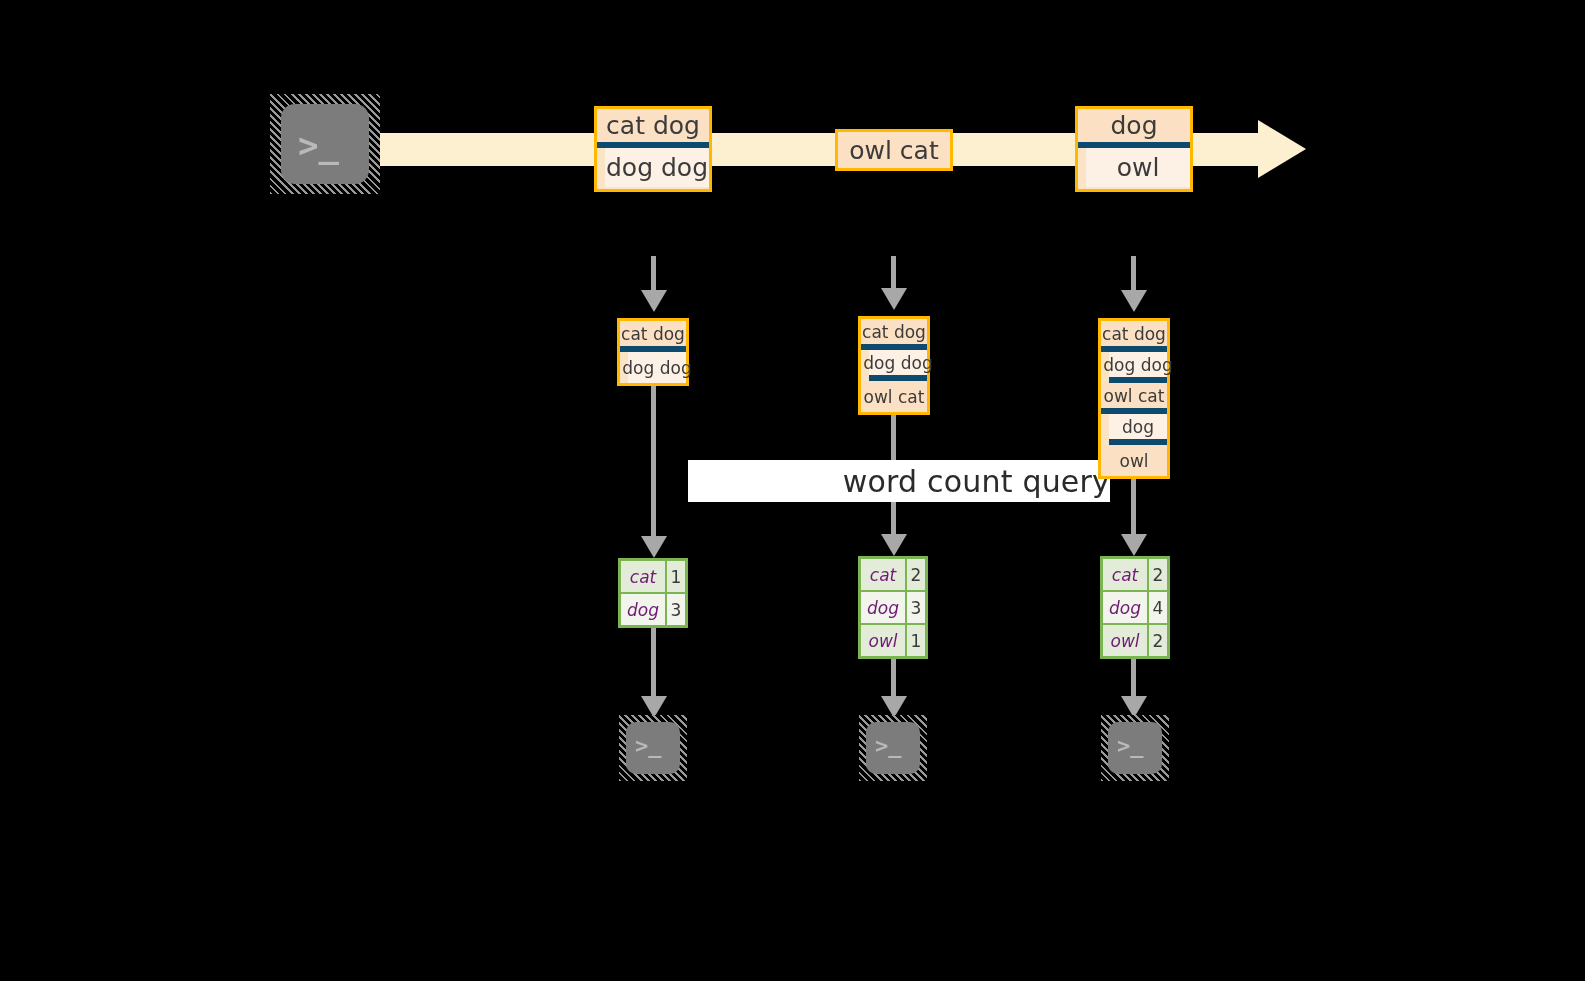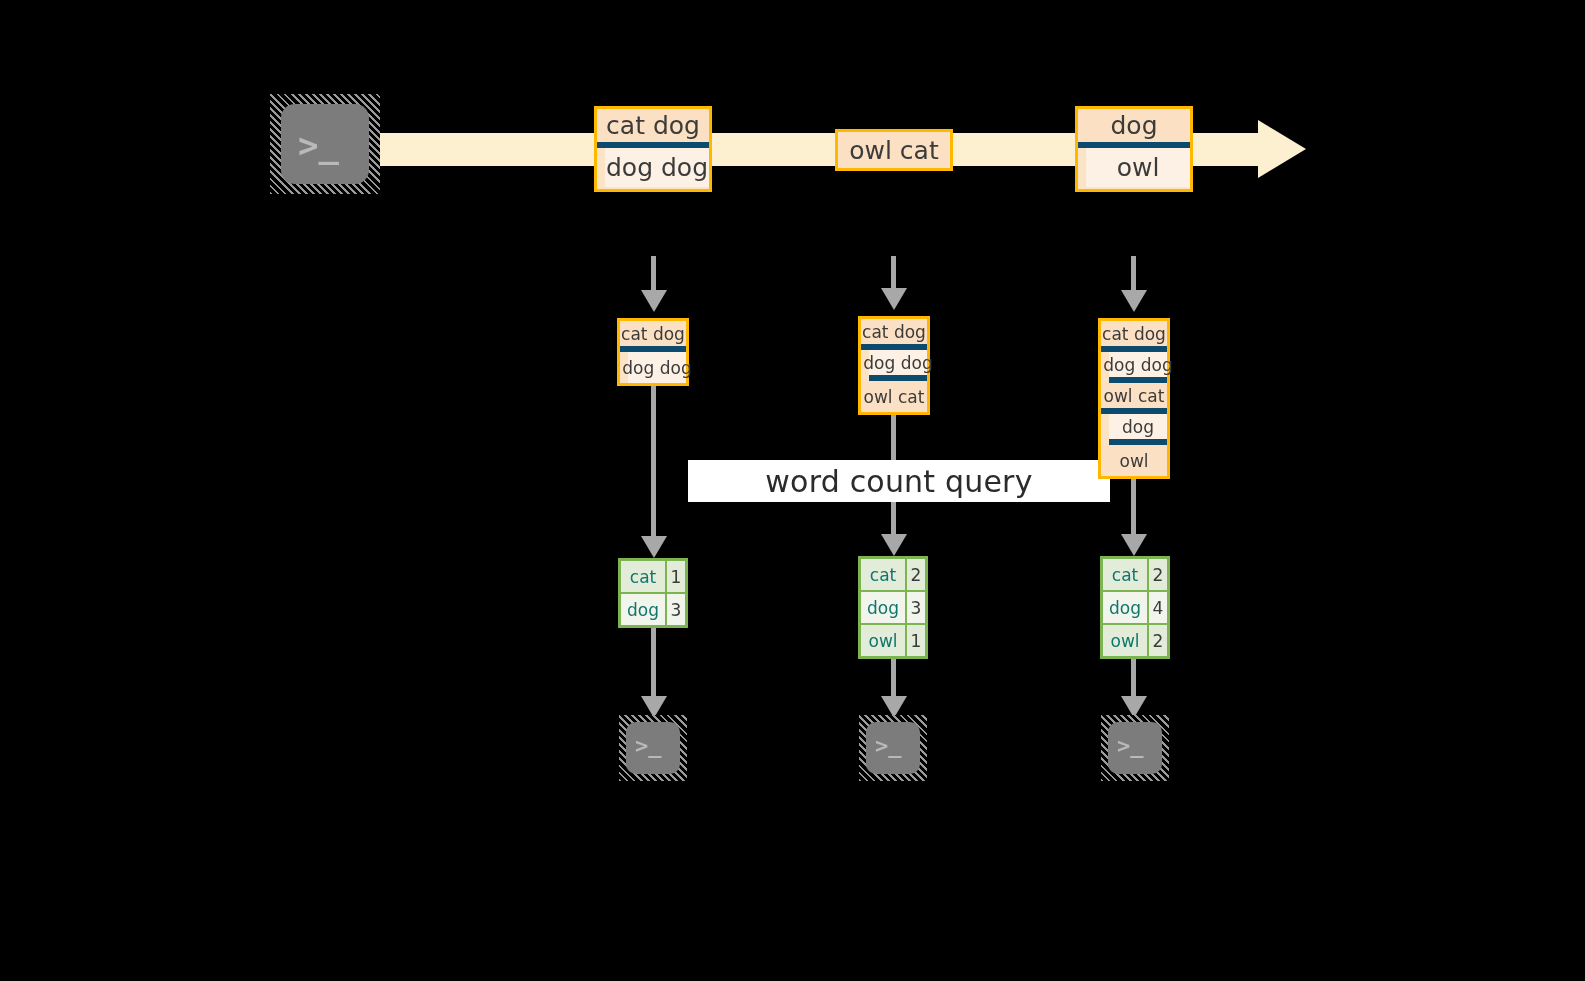--- a/index.html
+++ b/index.html
@@ -99,22 +99,23 @@
   }
   .res .row:last-child { border-bottom: none; }
   .res .row.dark  { background: #e3ebd9; }
   .res .row.light { background: #f1f5ec; }
   .res .word {
     flex: 0 0 44px;
     display: flex;
     align-items: center;
     justify-content: center;
     font-size: 17px;
-    color: #0f766e;
+    color: #701a75;
     border-right: 2px solid #7bb450;
+    font-style: italic;
   }
   .res .cnt {
     flex: 1 1 auto;
     display: flex;
     align-items: center;
     justify-content: center;
     font-size: 17px;
     color: #3b3b3b;
   }
 
@@ -132,21 +133,21 @@
     border-right: 13px solid transparent;
     border-top: 22px solid #a8a8a8;
   }
 
   
   .query-band {
     position: absolute;
     background: #ffffff;
     display: flex;
     align-items: center;
-    justify-content: center;
+    justify-content: flex-end;
     z-index: 4;
   }
   .query-band span {
     font-size: 30px;
     color: #2b2b2b;
     white-space: nowrap;
     letter-spacing: 0.2px;
   }
 </style>
 </head>

